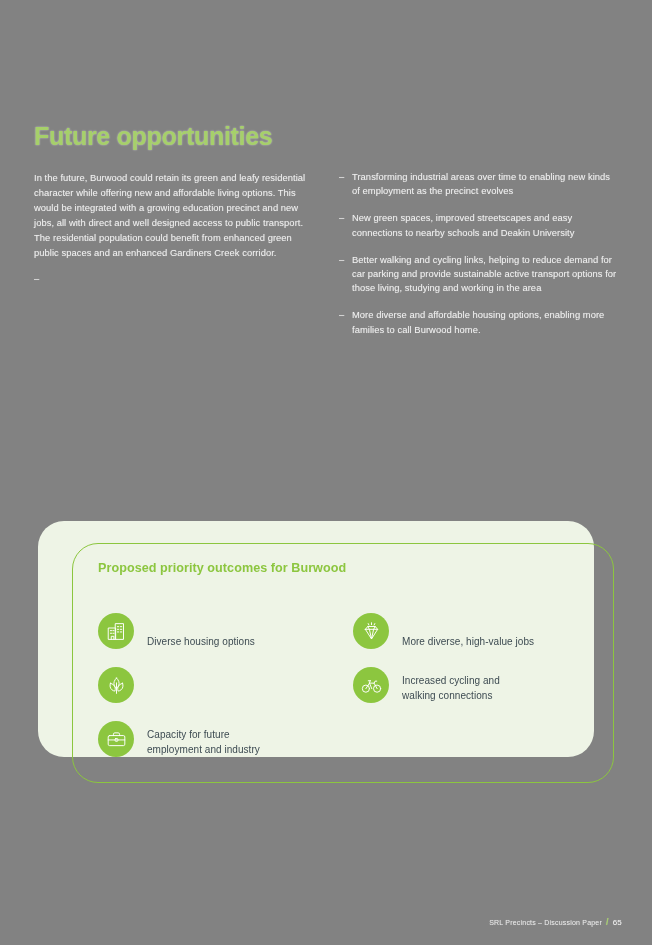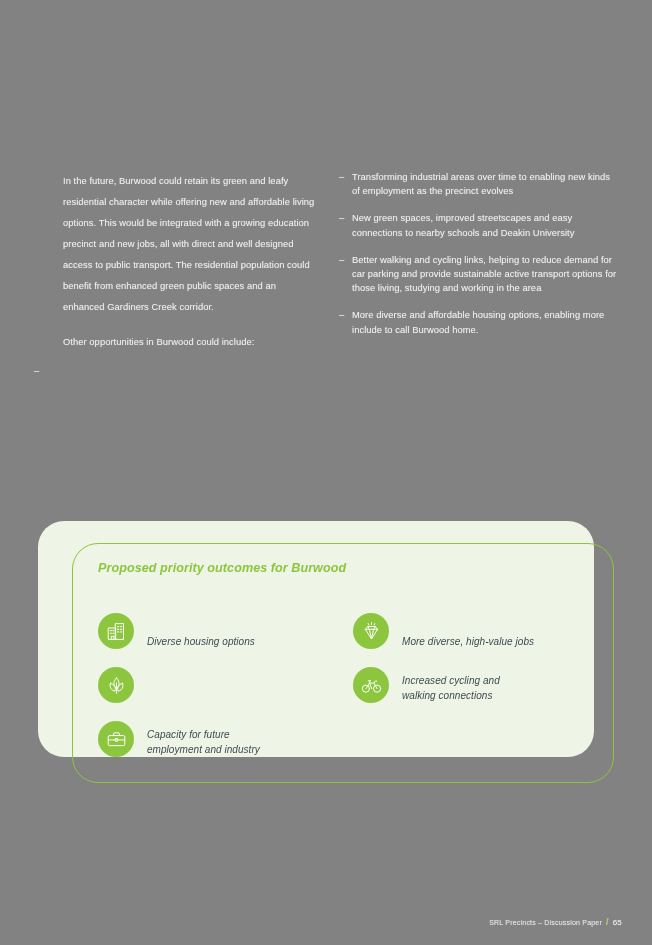--- a/index.html
+++ b/index.html
@@ -27,25 +27,24 @@
     position: absolute;
     left: 34px; top: 170px;
     width: 586px;
     display: flex;
     gap: 24px;
   }
   .col { width: 281px; }
 
   .para {
     font-size: 9.4px;
-    line-height: 21px;
+    line-height: 15px;
     color: #efefef;
     letter-spacing: 0.05px;
     text-shadow: 0 0 1px rgba(255,255,255,0.35);
-    margin-left: 29px;
   }
   .para + .para { margin-top: 14px; }
 
   .bullets { margin-top: 7px; list-style: none; }
   .bullet {
     position: relative;
     padding-left: 13px;
     font-size: 9.4px;
     line-height: 14.2px;
     color: #efefef;
@@ -79,21 +78,20 @@
     left: 0; top: 0;
     width: 556px; height: 236px;
     background: #eef4e6;
     border-radius: 26px;
   }
   .callout-inner {
     position: absolute;
     left: 0; top: 0;
     width: 576px; height: 262px;
     padding: 40px 0 0 60px;
-    font-style: italic;
   }
   .callout-heading {
     font-size: 12.6px;
     font-weight: 700;
     color: #8cc63f;
     letter-spacing: 0.05px;
     margin-bottom: 20px;
   }
   .outcomes {
     display: flex;
@@ -137,26 +135,26 @@
     text-shadow: 0 0 1px rgba(255,255,255,0.3);
   }
   .footer .slash { color: #a6d06a; font-weight: 700; font-size: 9px; }
   .footer .pageno { color: #f2f2f2; font-weight: 400; font-size: 8px; }
 </style>
 </head>
 <body>
 
 <div class="page">
 
+  <h1 class="title">Future opportunities</h1>
 
   <div class="cols">
 
     <div class="col col-left">
       <p class="para">In the future, Burwood could retain its green and leafy residential character while offering new and affordable living options. This would be integrated with a growing education precinct and new jobs, all with direct and well designed access to public transport. The residential population could benefit from enhanced green public spaces and an enhanced Gardiners Creek corridor.</p>
-      <p class="para">Other opportunities in Burwood could include:</p>
       <ul class="bullets">
         <li class="bullet">
           <span class="dash">–</span>
         </li>
       </ul>
     </div>
 
     <div class="col col-right">
       <ul class="bullets" style="margin-top:0">
         <li class="bullet">
@@ -166,21 +164,21 @@
         <li class="bullet">
           <span class="dash">–</span>
           <span>New green spaces, improved streetscapes and easy connections to nearby schools and Deakin University</span>
         </li>
         <li class="bullet">
           <span class="dash">–</span>
           <span>Better walking and cycling links, helping to reduce demand for car parking and provide sustainable active transport options for those living, studying and working in the area</span>
         </li>
         <li class="bullet">
           <span class="dash">–</span>
-          <span>More diverse and affordable housing options, enabling more include to call Burwood home.</span>
+          <span>More diverse and affordable housing options, enabling more families to call Burwood home.</span>
         </li>
       </ul>
     </div>
 
   </div>
 
   <div class="callout-wrap">
     <div class="callout-fill"></div>
     <div class="callout-outline"></div>
 

